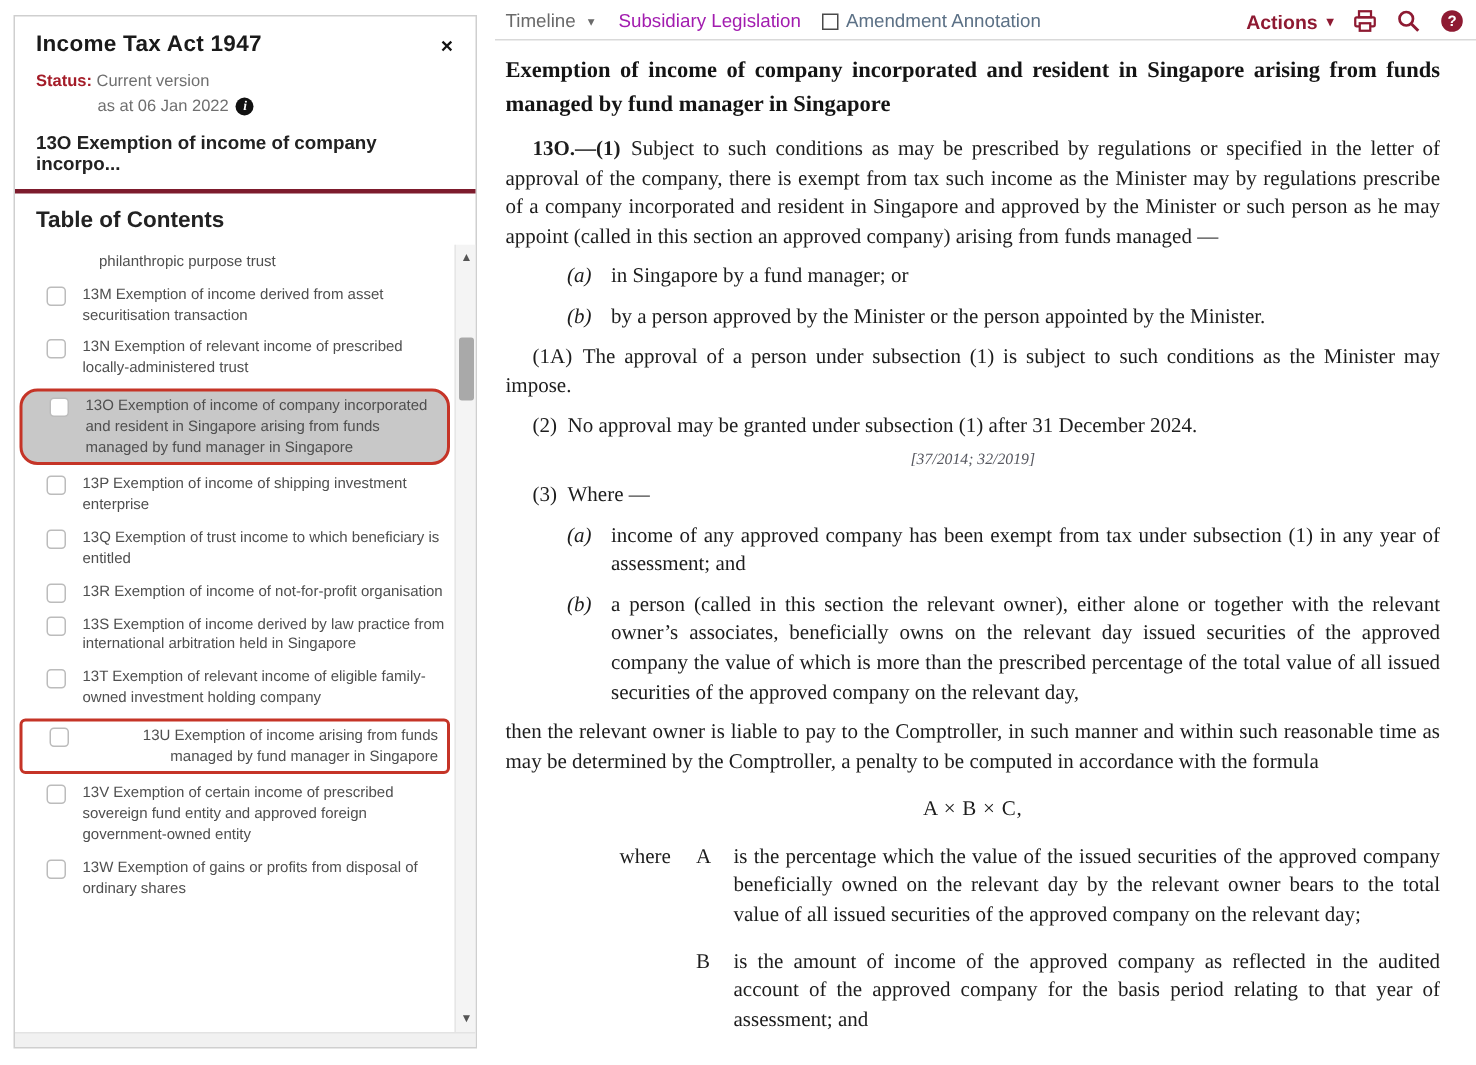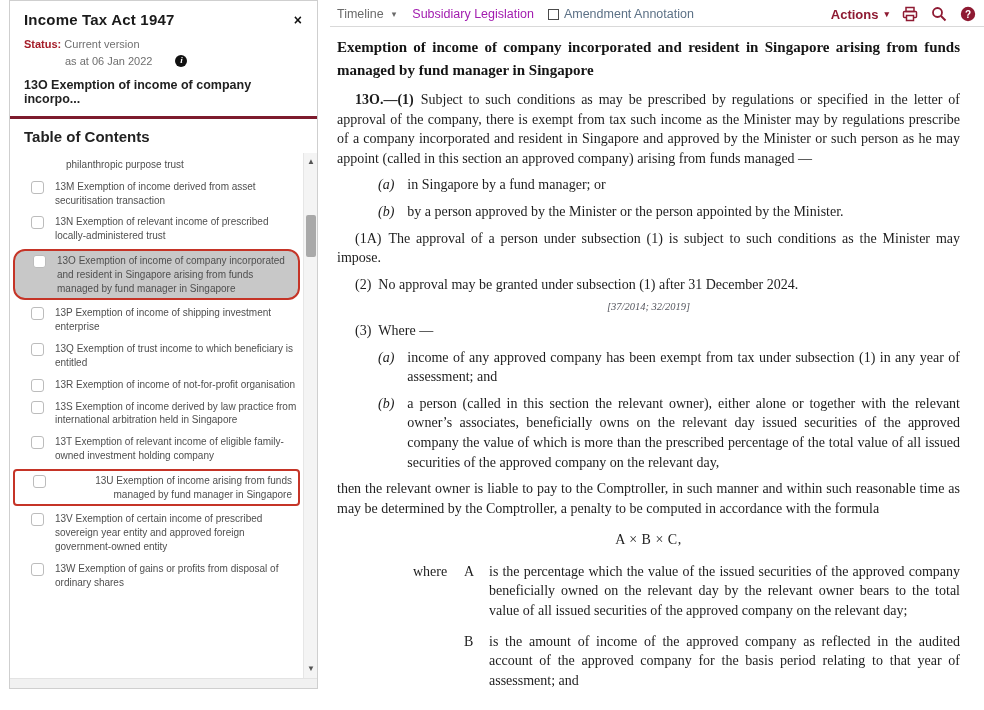--- a/index.html
+++ b/index.html
@@ -4,30 +4,30 @@
 <style>
   * { box-sizing: border-box; }
   html,body { margin:0; padding:0; }
   body {
     width:984px; height:710px; position:relative; overflow:hidden;
     background:#ffffff; font-family:"Liberation Sans", sans-serif;
   }
 
   
   .sidebar {
-    position:absolute; left:9px; top:0; width:309px; height:689px;
+    position:absolute; left:9px; top:10px; width:309px; height:689px;
     background:#fff; border:1px solid #cfcfcf; display:flex; flex-direction:column;
   }
   .sb-header { padding:10px 12px 0 14px; }
   .sb-title-row { display:flex; justify-content:space-between; align-items:flex-start; }
   .sb-title { font-size:15px; font-weight:bold; color:#1a1a1a; letter-spacing:.2px; }
   .close-x { font-size:14px; font-weight:bold; color:#121212; cursor:pointer; line-height:1; padding:2px 3px; }
   .status-line { margin-top:7px; font-size:11px; color:#6f6f6f; line-height:1.5; }
   .status-label { color:#a41c28; font-weight:bold; }
-  .status-indent { margin-left:41px; display:flex; align-items:center; gap:23px; }
+  .status-indent { margin-left:41px; display:flex; align-items:center; gap:5px; }
   .info-icon {
     width:12px; height:12px; border-radius:50%; background:#111; color:#fff;
     font-size:9px; font-weight:bold; font-family:"Liberation Serif",serif; font-style:italic;
     display:inline-flex; align-items:center; justify-content:center;
   }
   .current-section { font-size:12.5px; font-weight:bold; color:#222; margin:9px 0 10px 0; }
   .sb-divider { height:3px; background:#7d1b2d; flex:none; }
   .toc-title { font-size:15px; font-weight:bold; color:#222; padding:9px 14px 8px 14px; }
 
   .toc-wrap { flex:1; position:relative; overflow:hidden; }
@@ -168,21 +168,21 @@
         <div class="toc-item">
           <span class="cbx"></span>
           <span>13T Exemption of relevant income of eligible family-owned investment holding company</span>
         </div>
         <div class="toc-item outlined">
           <span class="cbx"></span>
           <span>13U Exemption of income arising from funds managed by fund manager in Singapore</span>
         </div>
         <div class="toc-item">
           <span class="cbx"></span>
-          <span>13V Exemption of certain income of prescribed sovereign year entity and approved foreign government-owned entity</span>
+          <span>13V Exemption of certain income of prescribed sovereign fund entity and approved foreign government-owned entity</span>
         </div>
         <div class="toc-item">
           <span class="cbx"></span>
           <span>13W Exemption of gains or profits from disposal of ordinary shares</span>
         </div>
       </div>
     <div class="vscroll">
       <div class="arrow up">▲</div>
       <div class="thumb"></div>
       <div class="arrow down">▼</div>

